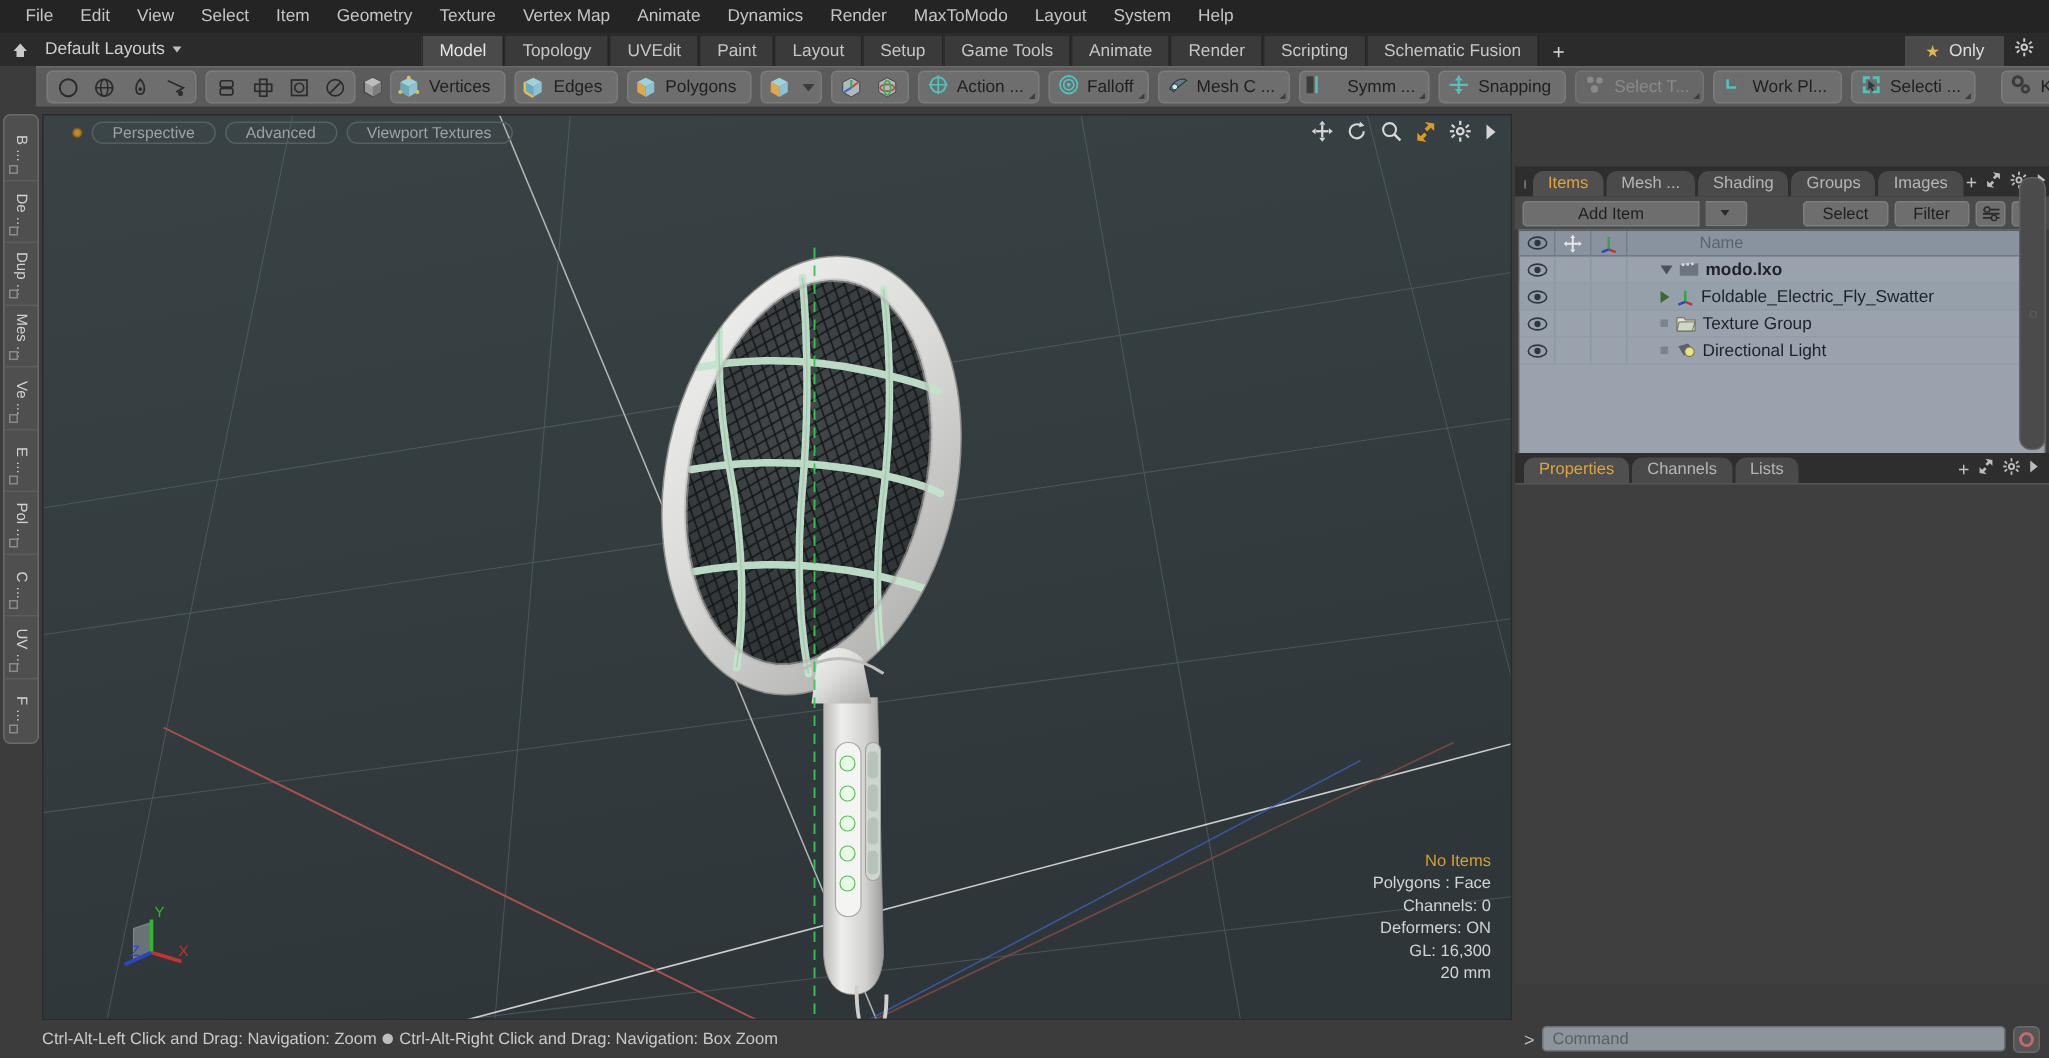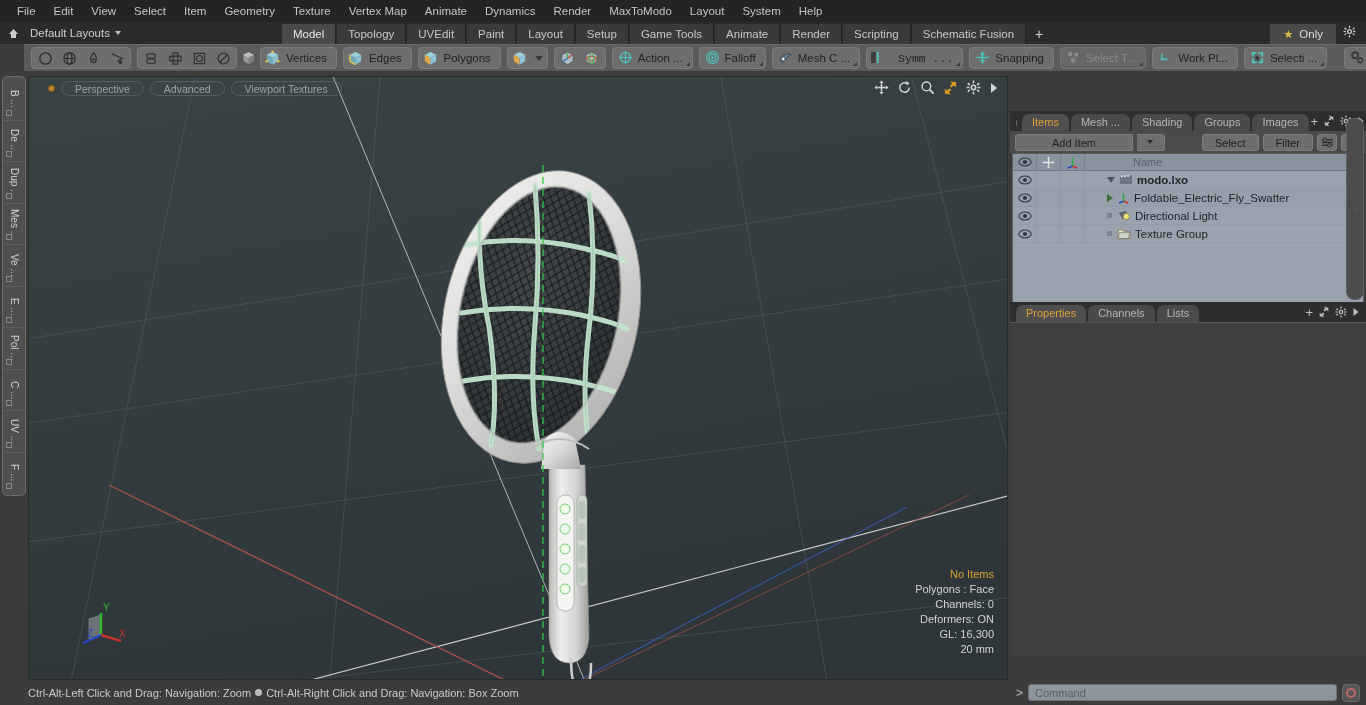--- a/index.html
+++ b/index.html
@@ -476,21 +476,21 @@
     </div>
 
     <div class="tlabel corner-tick" style="padding-left:3px;">
       <span>
         <svg width="17" height="15" viewBox="0 0 18 16">
             <rect x="1" y="2" width="5" height="12" fill="#3c3c3c"></rect>
             <rect x="7.2" y="2" width="1.8" height="12" fill="#4ec4bc"></rect>
             <rect x="10.5" y="2" width="5" height="12" fill="#6e6e6e"></rect>
           </svg>
       </span>
-      <span style="margin-left:6px;font-family:Liberation Mono, monospace;">Symm ...</span>
+      <span style="margin-left:6px;">Symm ...</span>
     </div>
 
     <div class="tlabel">
       <span>
         <svg width="15" height="15" viewBox="0 0 16 16">
             <line x1="8" y1="1.5" x2="8" y2="14.5" stroke="#4ec4bc" stroke-width="1.6"></line>
             <line x1="1.5" y1="8" x2="14.5" y2="8" stroke="#4ec4bc" stroke-width="1.6"></line>
             <path d="M5 5 L8 2 L11 5" fill="#4ec4bc"></path>
             <path d="M5 11 L8 14 L11 11" fill="#4ec4bc"></path>
           </svg>
@@ -887,47 +887,47 @@
               <circle cx="8" cy="5.5" r="2.4" fill="#2e3640"></circle>
             </svg>
         </div>
         <div class="il-cell"></div>
         <div class="il-cell"></div>
         <div class="il-name">
           <span class="tree-indent"></span>
           <span class="sq-dot"></span>
           <span style="display:flex;margin-left:1px;">
             <svg width="14" height="12" viewBox="0 0 15 13">
-                <path d="M2 3 L9 1 L13 6 L6 10 Z" fill="#5a6270"></path>
-                <circle cx="10" cy="7" r="3.4" fill="#f0e27a" stroke="#7a7454" stroke-width="0.8"></circle>
+                <path d="M1 2 H6 L7.2 3.6 H14 V11.5 H1 Z" fill="#e9e4cf" stroke="#6b6b5e" stroke-width="0.8"></path>
+                <path d="M2.5 5 H14 L12 11.5 H1 Z" fill="#cfd8c6" stroke="#6b6b5e" stroke-width="0.7"></path>
               </svg>
           </span>
-          <span>Directional Light</span>
+          <span>Texture Group</span>
         </div>
       </div>
 
       <div class="il-row">
         <div class="il-cell">
           <svg width="14" height="10" viewBox="0 0 16 11">
               <ellipse cx="8" cy="5.5" rx="7" ry="4.5" fill="none" stroke="#2e3640" stroke-width="1.2"></ellipse>
               <circle cx="8" cy="5.5" r="2.4" fill="#2e3640"></circle>
             </svg>
         </div>
         <div class="il-cell"></div>
         <div class="il-cell"></div>
         <div class="il-name">
           <span class="tree-indent"></span>
           <span class="sq-dot"></span>
           <span style="display:flex;margin-left:1px;">
             <svg width="14" height="12" viewBox="0 0 15 13">
-                <path d="M1 2 H6 L7.2 3.6 H14 V11.5 H1 Z" fill="#e9e4cf" stroke="#6b6b5e" stroke-width="0.8"></path>
-                <path d="M2.5 5 H14 L12 11.5 H1 Z" fill="#cfd8c6" stroke="#6b6b5e" stroke-width="0.7"></path>
+                <path d="M2 3 L9 1 L13 6 L6 10 Z" fill="#5a6270"></path>
+                <circle cx="10" cy="7" r="3.4" fill="#f0e27a" stroke="#7a7454" stroke-width="0.8"></circle>
               </svg>
           </span>
-          <span>Texture Group</span>
+          <span>Directional Light</span>
         </div>
       </div>
     </div>
 
     <div class="il-scroll">
       <div class="il-scroll-thumb">
           <i></i>
         </div>
     </div>
 

